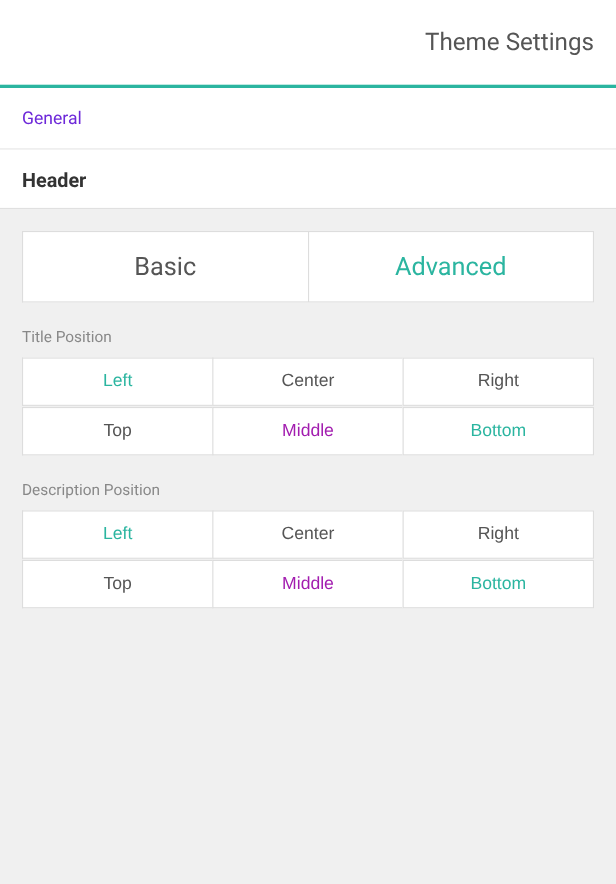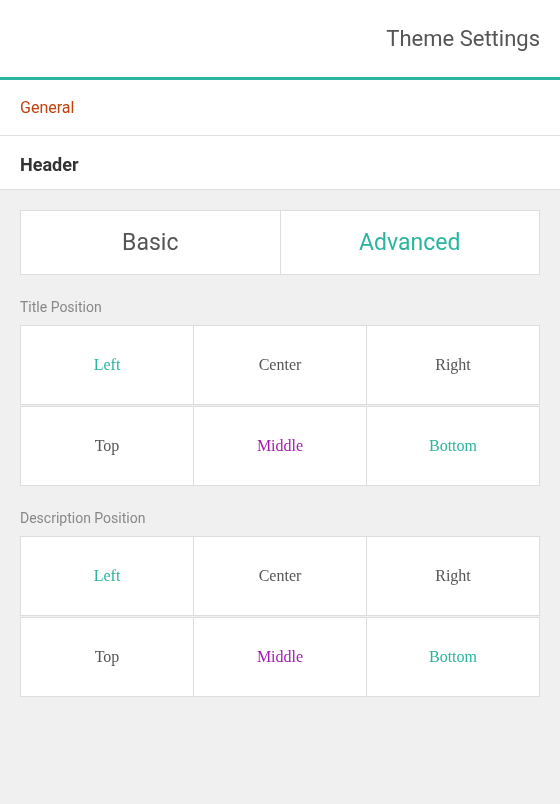--- a/index.html
+++ b/index.html
@@ -29,21 +29,21 @@
     }
 
     .section-general {
       background: #fff;
       padding: 18px 20px;
       border-bottom: 1px solid #e0e0e0;
     }
 
     .section-general-label {
       font-size: 16px;
-      color: #c2410c;
+      color: #6d28d9;
       font-weight: 400;
     }
 
     .section-header {
       background: #fff;
       padding: 18px 20px 14px 20px;
       border-bottom: 1px solid #e0e0e0;
     }
 
     .section-header-label {
@@ -72,28 +72,28 @@
       display: flex;
       margin-bottom: 2px;
     }
 
     .btn-group + .btn-group {
       margin-top: -1px;
     }
 
     .btn {
       flex: 1;
-      padding: 30px 8px;
+      padding: 12px 8px;
       border: 1px solid #ddd;
       background: #fff;
       font-size: 16px;
       color: #555;
       cursor: pointer;
       text-align: center;
-      font-family: Liberation Serif, serif;
+      font-family: Liberation Sans, sans-serif;
       transition: background 0.1s;
     }
 
     .btn:not(:last-child) {
       border-right: none;
     }
 
     .btn.active-green {
       color: #2bb5a0;
     }

